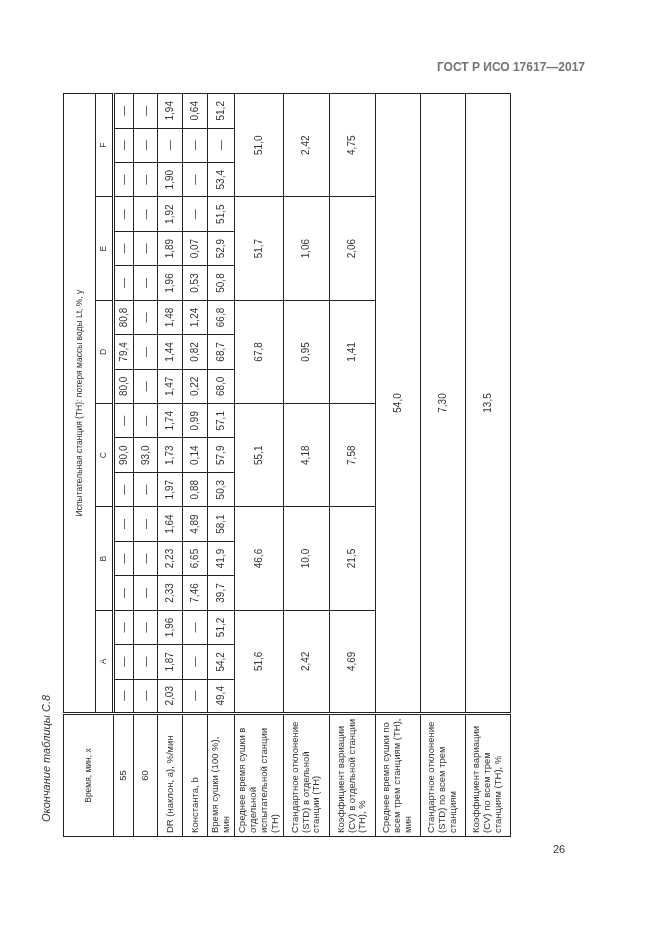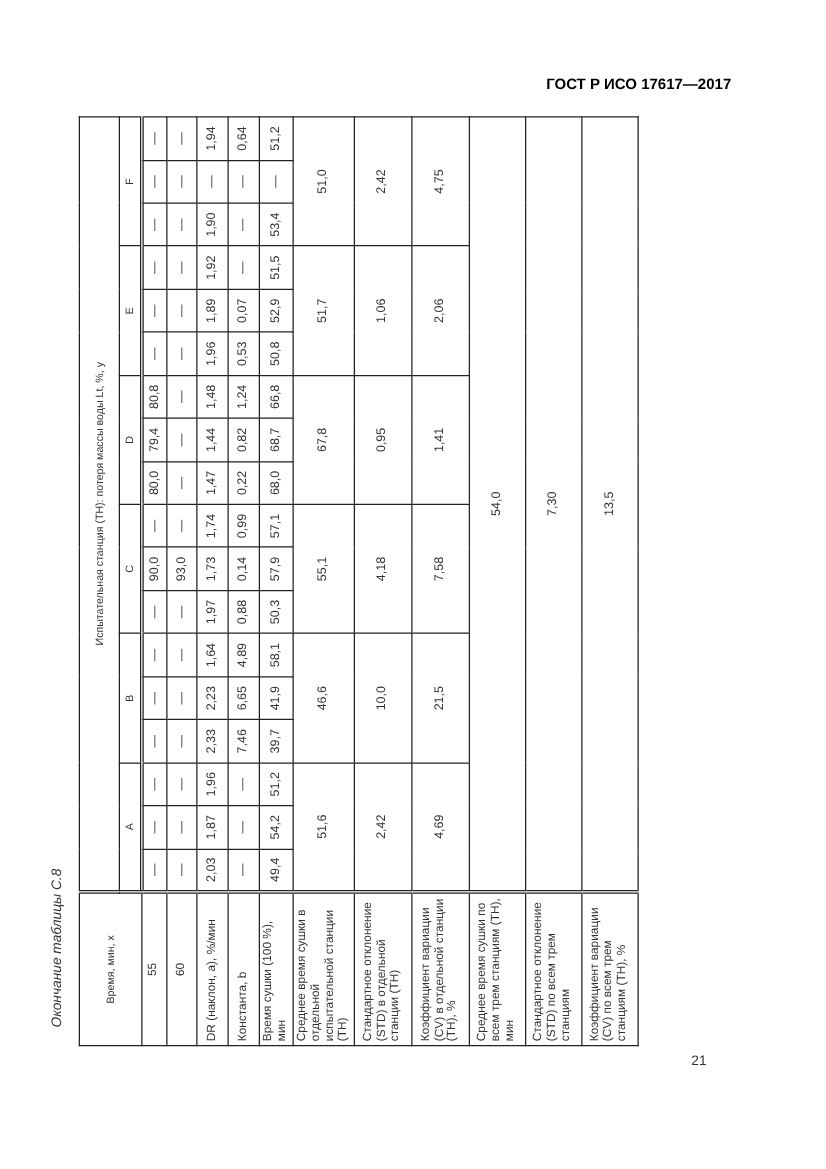--- a/index.html
+++ b/index.html
@@ -1,38 +1,38 @@
 <!DOCTYPE html>
 <html><head>
 <meta charset="utf-8">
 <style>
   html, body { margin:0; padding:0; background:#fff; }
   body { width:661px; height:935px; position:relative; overflow:hidden;
          font-family:"Liberation Sans", sans-serif; color:#222; }
-  .doc-header { position:absolute; right:76px; top:60px; font-weight:bold; font-size:12px; color:#000000; }
+  .doc-header { position:absolute; right:76px; top:60px; font-weight:bold; font-size:12px; color:#737373; }
   .page-number { position:absolute; left:553px; top:843px; font-size:11px; color:#333; }
   .caption { position:absolute; left:40px; top:822px; transform-origin:0 0; transform:rotate(-90deg);
              font-style:italic; font-size:11px; color:#333; white-space:nowrap; }
   .rot { position:absolute; left:63px; top:837px; width:744px; height:440px;
          transform-origin:0 0; transform:rotate(-90deg); }
   table { border-collapse:collapse; width:744px; height:440px; table-layout:fixed; }
   td { border:1px solid #222; text-align:center; vertical-align:middle; font-size:10px;
        color:#333; padding:0; line-height:1.15; }
   td.lbl { text-align:left; padding:2px 3px; font-size:9.5px; }
   td.lbl.c { text-align:center; }
   td.hdr { font-size:8.5px; }
   tr.dbl td { border-bottom:3px double #222; }
   td.rowhead { border-right:3px double #222; }
 </style>
 </head>
 <body>
 
 <div class="doc-header">ГОСТ Р ИСО 17617—2017</div>
 <div class="caption">Окончание таблицы С.8</div>
-<div class="page-number">21</div>
+<div class="page-number">26</div>
 
 <div class="rot">
   <table>
     <colgroup>
       <col style="width:123px">
       <col>
         <col>
         <col>
         <col>
         <col>

